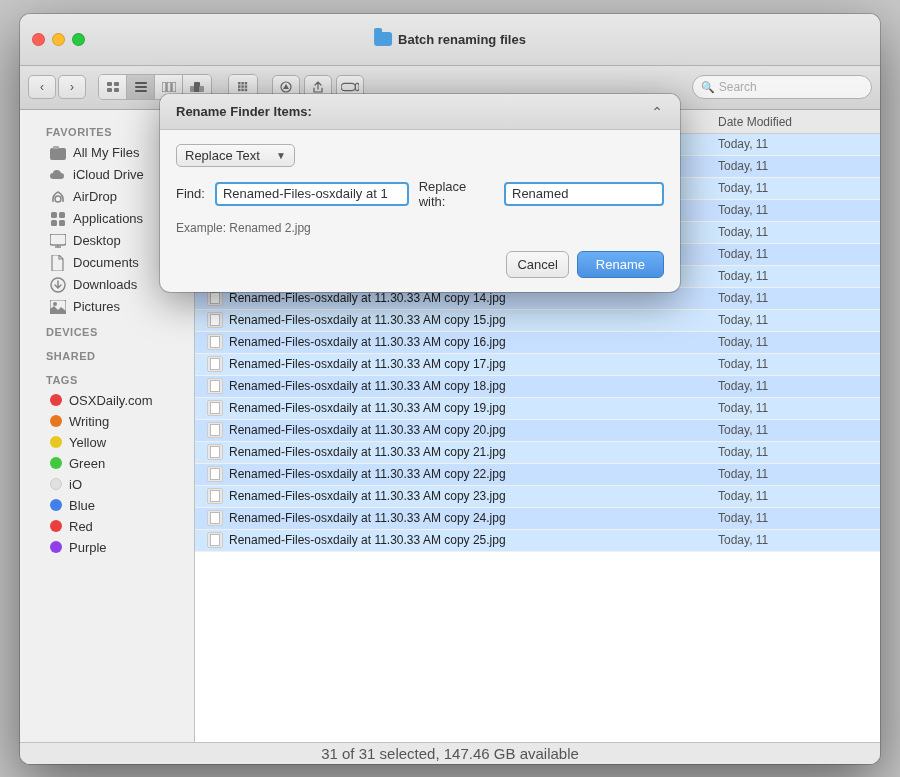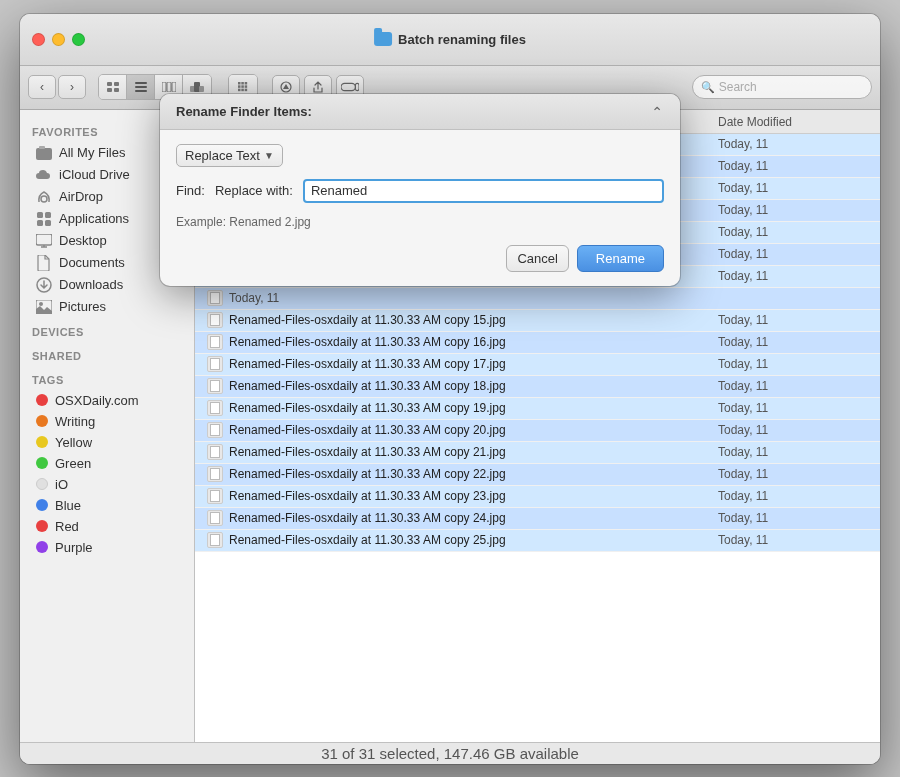--- a/index.html
+++ b/index.html
@@ -175,21 +175,21 @@
       overflow: hidden;
     }
 
     
     .sidebar {
       width: 175px;
       background: #f0f0f0;
       border-right: 1px solid #c0c0c0;
       overflow-y: auto;
       flex-shrink: 0;
-      padding: 8px 0;
+      padding: 8px 14px;
     }
 
     .sidebar-section-header {
       font-size: 11px;
       font-weight: 700;
       color: #888;
       padding: 8px 12px 4px;
       text-transform: uppercase;
       letter-spacing: 0.5px;
     }
@@ -381,21 +381,21 @@
       margin-bottom: 12px;
     }
 
     .modal-dropdown {
       display: flex;
       align-items: center;
       background: linear-gradient(180deg, #f8f8f8, #e8e8e8);
       border: 1px solid #b0b0b0;
       border-radius: 5px;
       padding: 3px 8px;
-      gap: 4px;
+      gap: 16px;
       cursor: pointer;
     }
 
     .modal-dropdown-text {
       font-size: 13px;
       color: #333;
     }
 
     .modal-dropdown-arrow {
       font-size: 10px;
@@ -749,20 +749,21 @@
       <div class="file-thumb">
         <div class="file-thumb-inner"></div>
       </div>
       <span class="file-name">Renamed-Files-osxdaily at 11.30.33 AM copy 13.jpg</span>
       <span class="file-date">Today, 11</span>
     </div>
           <div class="file-row">
       <div class="file-thumb">
         <div class="file-thumb-inner"></div>
       </div>
+      <span class="file-name">Renamed-Files-osxdaily at 11.30.33 AM copy 14.jpg</span>
       <span class="file-date">Today, 11</span>
     </div>
           <div class="file-row">
       <div class="file-thumb">
         <div class="file-thumb-inner"></div>
       </div>
       <span class="file-name">Renamed-Files-osxdaily at 11.30.33 AM copy 15.jpg</span>
       <span class="file-date">Today, 11</span>
     </div>
           <div class="file-row">
@@ -851,20 +852,21 @@
       </div>
       <div class="modal-body">
         <div class="modal-row">
           <div class="modal-dropdown">
             <span class="modal-dropdown-text">Replace Text</span>
             <span class="modal-dropdown-arrow">▼</span>
           </div>
         </div>
         <div class="modal-row">
           <span class="modal-label">Find:</span>
+          <input type="text" class="modal-input find-input" value="Renamed-Files-osxdaily at 1" style="">
           <span class="modal-label">Replace with:</span>
           <input type="text" class="modal-input replace-input" value="Renamed" style="">
         </div>
         <div class="modal-example">Example: Renamed 2.jpg</div>
         <div class="modal-buttons">
           <button class="btn-cancel">Cancel</button>
           <button class="btn-rename">Rename</button>
         </div>
       </div>
     </div>

